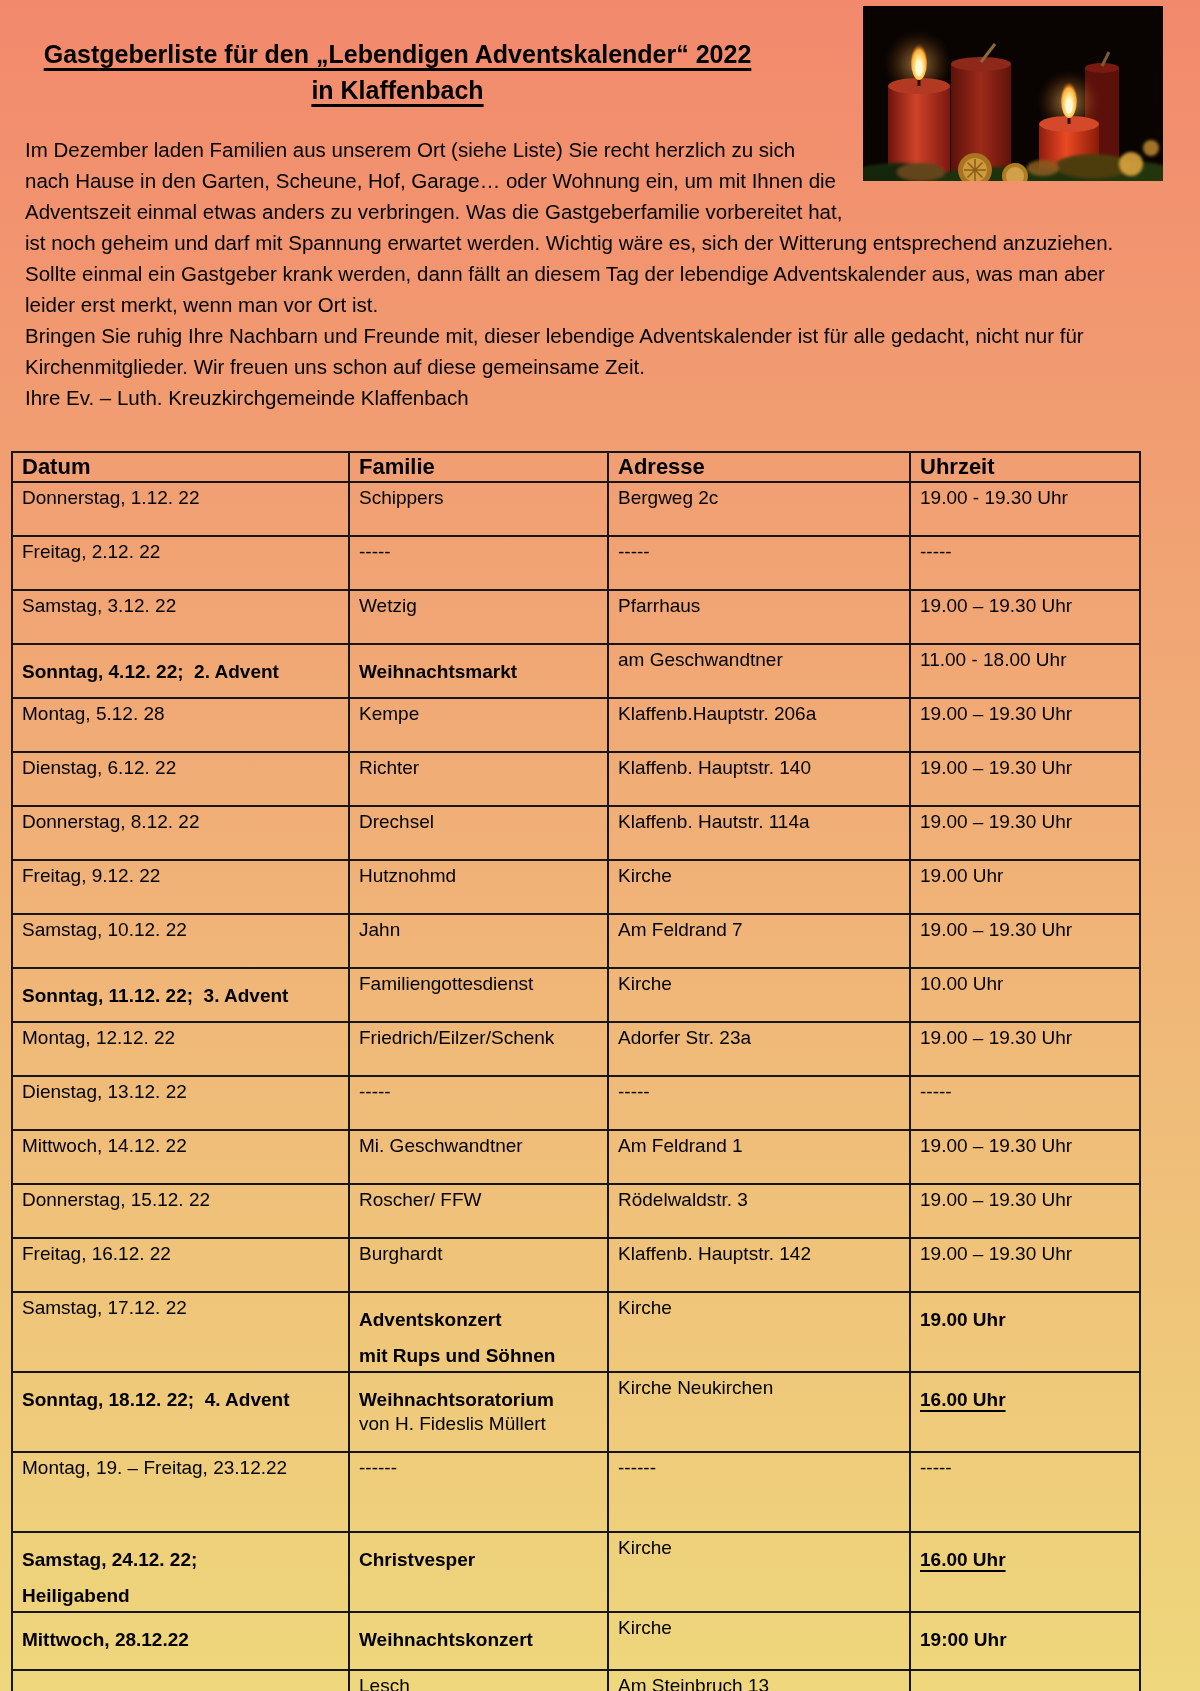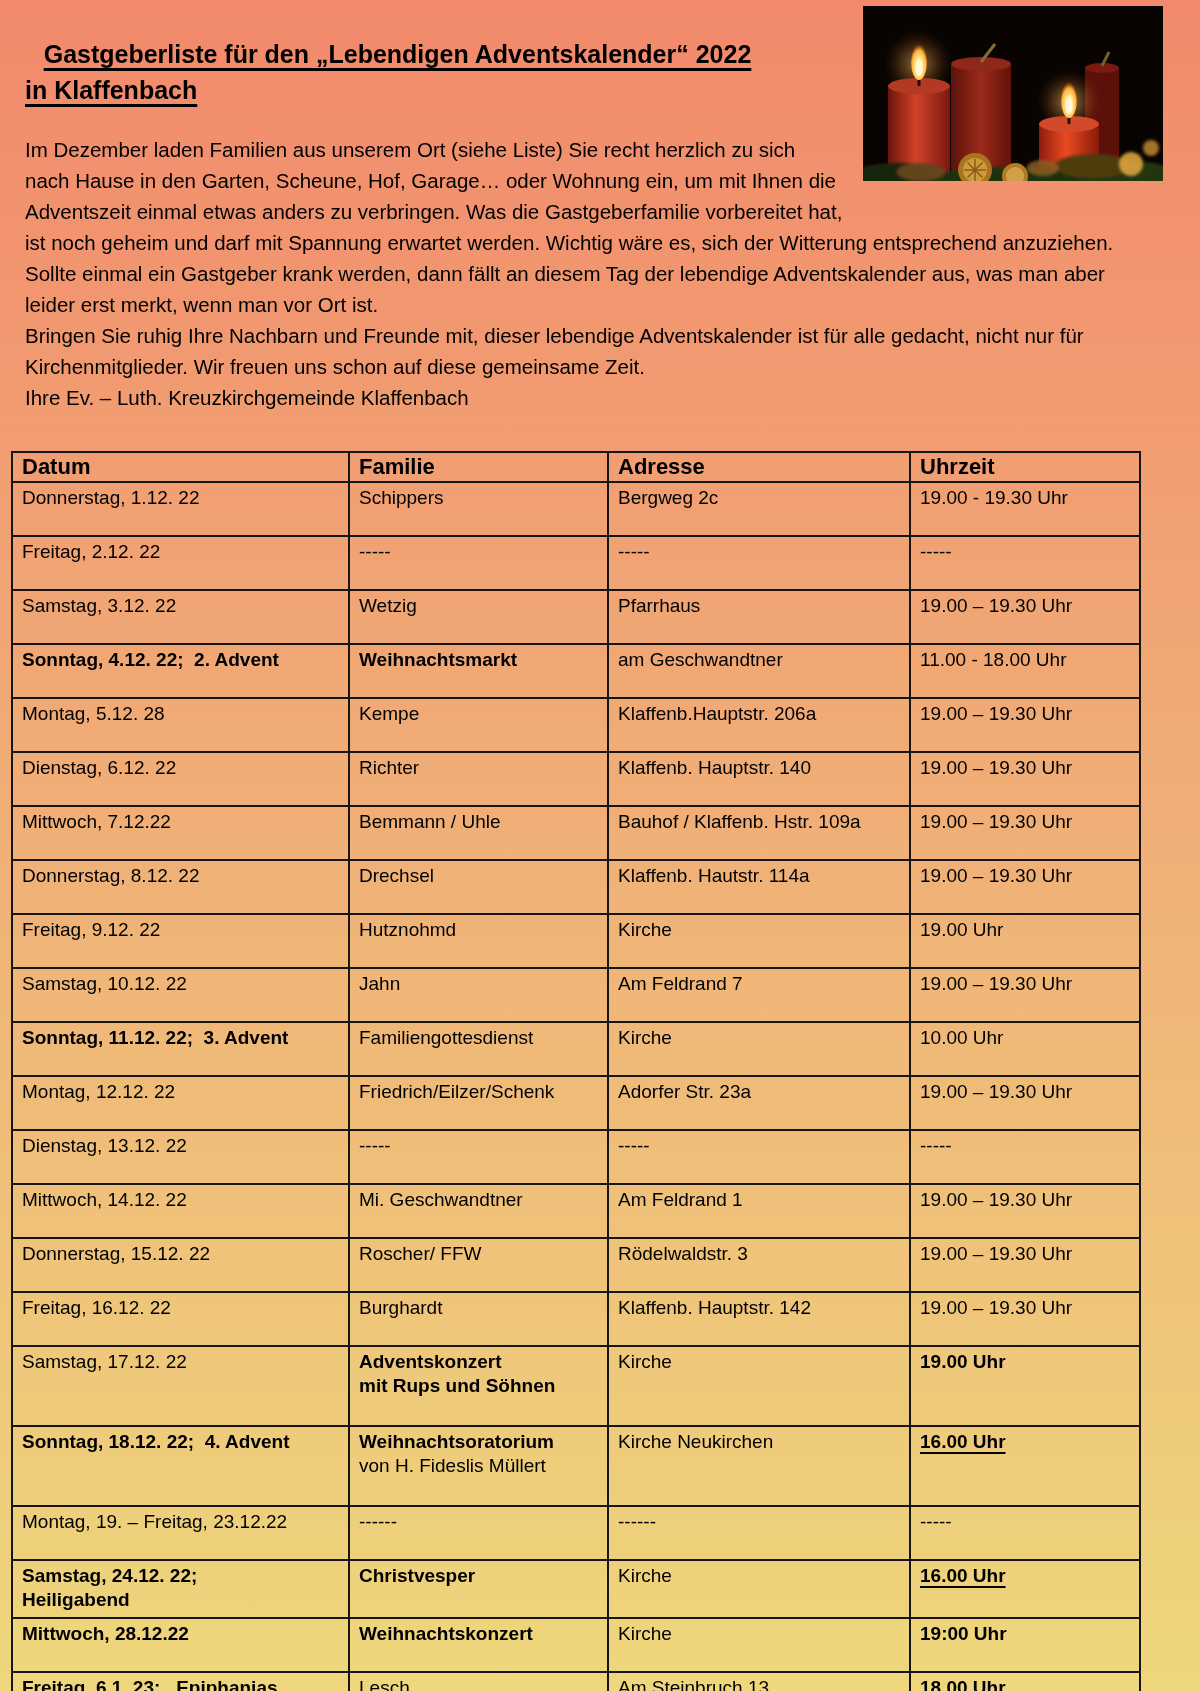--- a/index.html
+++ b/index.html
@@ -29,21 +29,21 @@
     font-size: 25px;
     font-weight: bold;
     line-height: 36px;
   }
   .title .tline {
     display: inline-block;
     text-decoration: underline;
     text-decoration-thickness: 2.5px;
     text-underline-offset: 5px;
   }
-  .title .tline2 { display: block; text-align: left; }
+  .title .tline2 { display: block; text-align: center; }
   .title .tline2 span {
     display: inline-block;
     text-decoration: underline;
     text-decoration-thickness: 2.5px;
     text-underline-offset: 5px;
   }
   .intro {
     margin-top: 26px;
     padding-right: 45px;
     font-size: 20.5px;
@@ -74,21 +74,21 @@
   table.hosts td {
     font-size: 19px;
     line-height: 24px;
     height: 46px;
   }
   
   tbody tr:nth-child(17) td, tbody tr:nth-child(18) td { height: 72px; }
   tbody tr:nth-child(20) td { height: 50px; border-radius: 15px; }
   tbody tr:nth-child(22) td { height: 52px; }
   .line { white-space: pre-wrap; }
-  .b { font-weight: bold; }
+  .b { font-weight: bold; margin-top: 12px; }
   .u { text-decoration: underline; text-decoration-thickness: 2px; text-underline-offset: 4px; }
 </style>
 </head>
 <body style="background: linear-gradient(rgb(242, 137, 108) 0%, rgb(240, 176, 119) 50%, rgb(238, 215, 124) 100%);">
 
 <div class="page">
 
   <div class="photo-float">
     <svg viewBox="0 0 300 175" xmlns="http://www.w3.org/2000/svg">
       <defs>
@@ -224,26 +224,20 @@
           <td><div class="line">Klaffenb.Hauptstr. 206a</div></td>
           <td><div class="line">19.00 – 19.30 Uhr</div></td>
         </tr>
         <tr>
           <td><div class="line">Dienstag, 6.12. 22</div></td>
           <td><div class="line">Richter</div></td>
           <td><div class="line">Klaffenb. Hauptstr. 140</div></td>
           <td><div class="line">19.00 – 19.30 Uhr</div></td>
         </tr>
         <tr>
-          <td><div class="line">Mittwoch, 7.12.22</div></td>
-          <td><div class="line">Bemmann / Uhle</div></td>
-          <td><div class="line">Bauhof / Klaffenb. Hstr. 109a</div></td>
-          <td><div class="line">19.00 – 19.30 Uhr</div></td>
-        </tr>
-        <tr>
           <td><div class="line">Donnerstag, 8.12. 22</div></td>
           <td><div class="line">Drechsel</div></td>
           <td><div class="line">Klaffenb. Hautstr. 114a</div></td>
           <td><div class="line">19.00 – 19.30 Uhr</div></td>
         </tr>
         <tr>
           <td><div class="line">Freitag, 9.12. 22</div></td>
           <td><div class="line">Hutznohmd</div></td>
           <td><div class="line">Kirche</div></td>
           <td><div class="line">19.00 Uhr</div></td>

